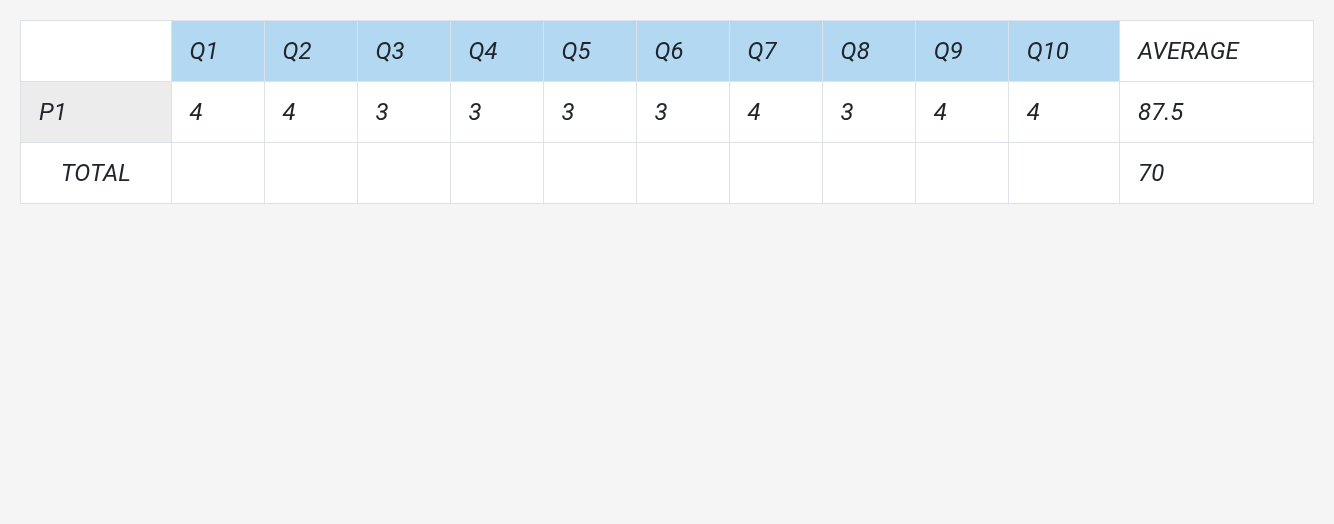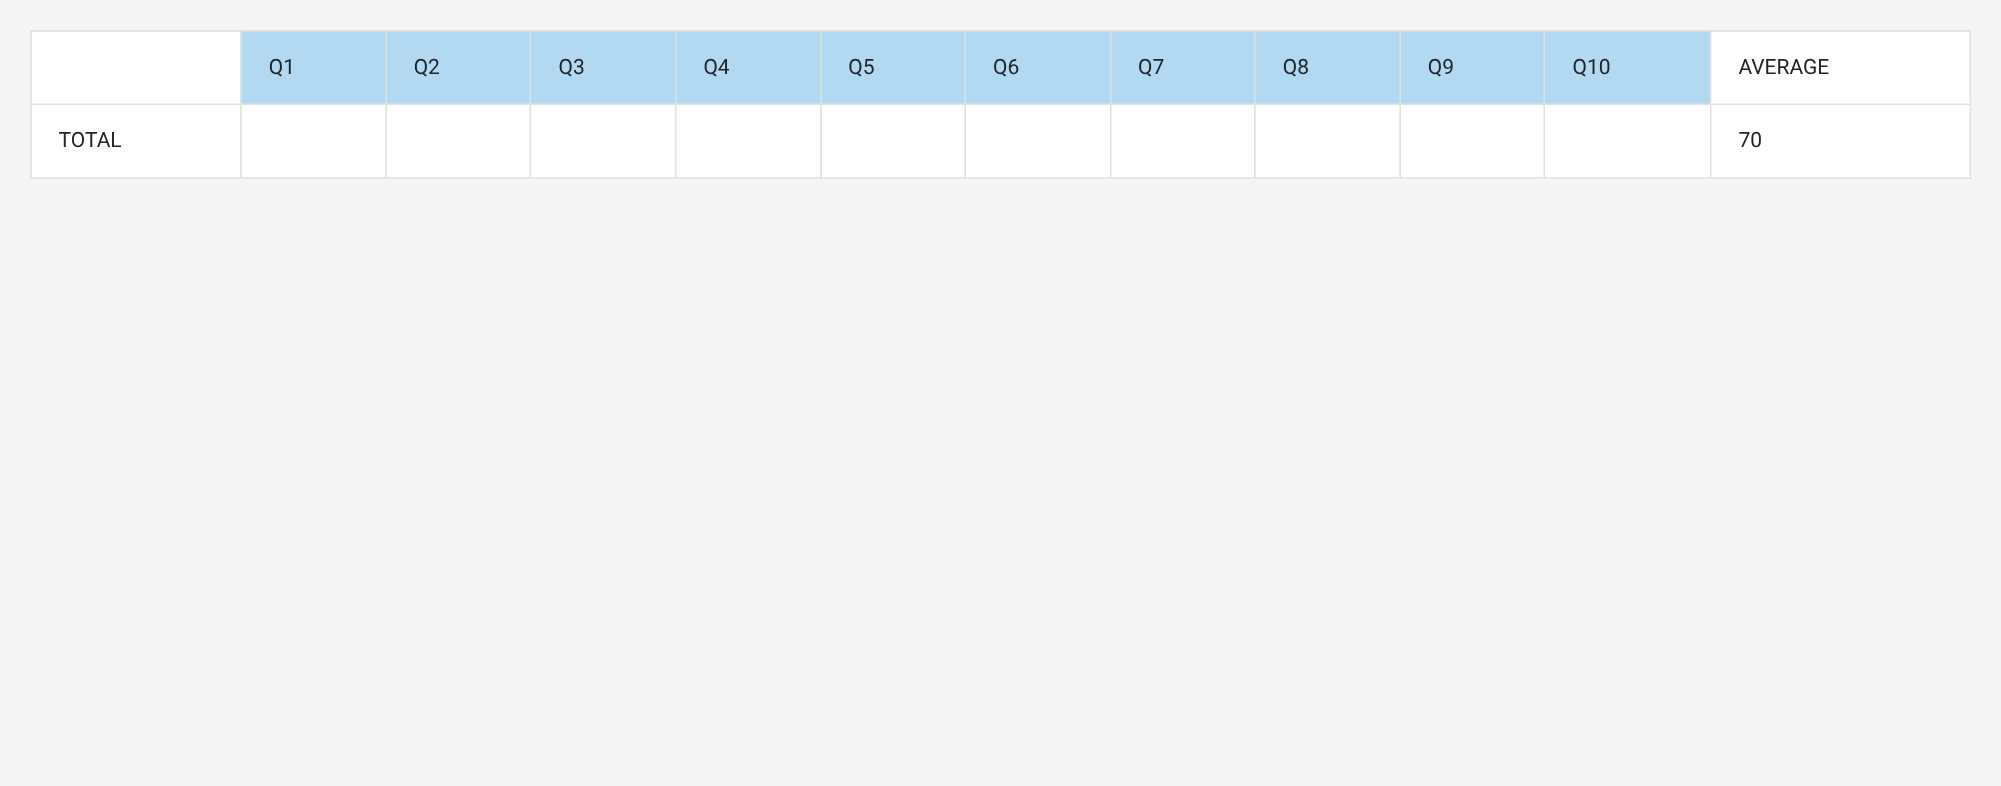--- a/index.html
+++ b/index.html
@@ -9,23 +9,24 @@
     }
     body {
       font-family: -apple-system, BlinkMacSystemFont, 'Segoe UI', Roboto, Helvetica, Arial, sans-serif;
       background: #f5f5f5;
       padding: 20px;
       width: 1334px;
     }
     table {
       width: 100%;
       border-collapse: collapse;
-      background: #bef264;
-      font-size: 14px;
+      background: #4c1d95;
+      font-size: 24px;
       color: #212529;
+      font-style: italic;
     }
     th, td {
       border: 1px solid #dee2e6;
       padding: 16px 18px;
       text-align: left;
       vertical-align: middle;
       font-weight: 400;
     }
     thead th {
       background: #b3d9f2;
@@ -36,20 +37,21 @@
     }
     thead th.avg-header {
       background: #fff;
     }
     tbody th.row-header {
       background: #ececec;
       font-weight: 400;
     }
     tbody tr.total-row th.row-header {
       background: #fff;
+      text-align: center;
     }
     td {
       background: #fff;
     }
   </style>
 </head>
 <body>
 
 <table>
   <thead>
@@ -62,20 +64,34 @@
       <th>Q5</th>
       <th>Q6</th>
       <th>Q7</th>
       <th>Q8</th>
       <th>Q9</th>
       <th>Q10</th>
       <th class="avg-header">AVERAGE</th>
     </tr>
   </thead>
   <tbody>
+    <tr>
+      <th class="row-header">P1</th>
+      <td>4</td>
+      <td>4</td>
+      <td>3</td>
+      <td>3</td>
+      <td>3</td>
+      <td>3</td>
+      <td>4</td>
+      <td>3</td>
+      <td>4</td>
+      <td>4</td>
+      <td>87.5</td>
+    </tr>
     <tr class="total-row">
       <th class="row-header">TOTAL</th>
       <td></td>
       <td></td>
       <td></td>
       <td></td>
       <td></td>
       <td></td>
       <td></td>
       <td></td>

